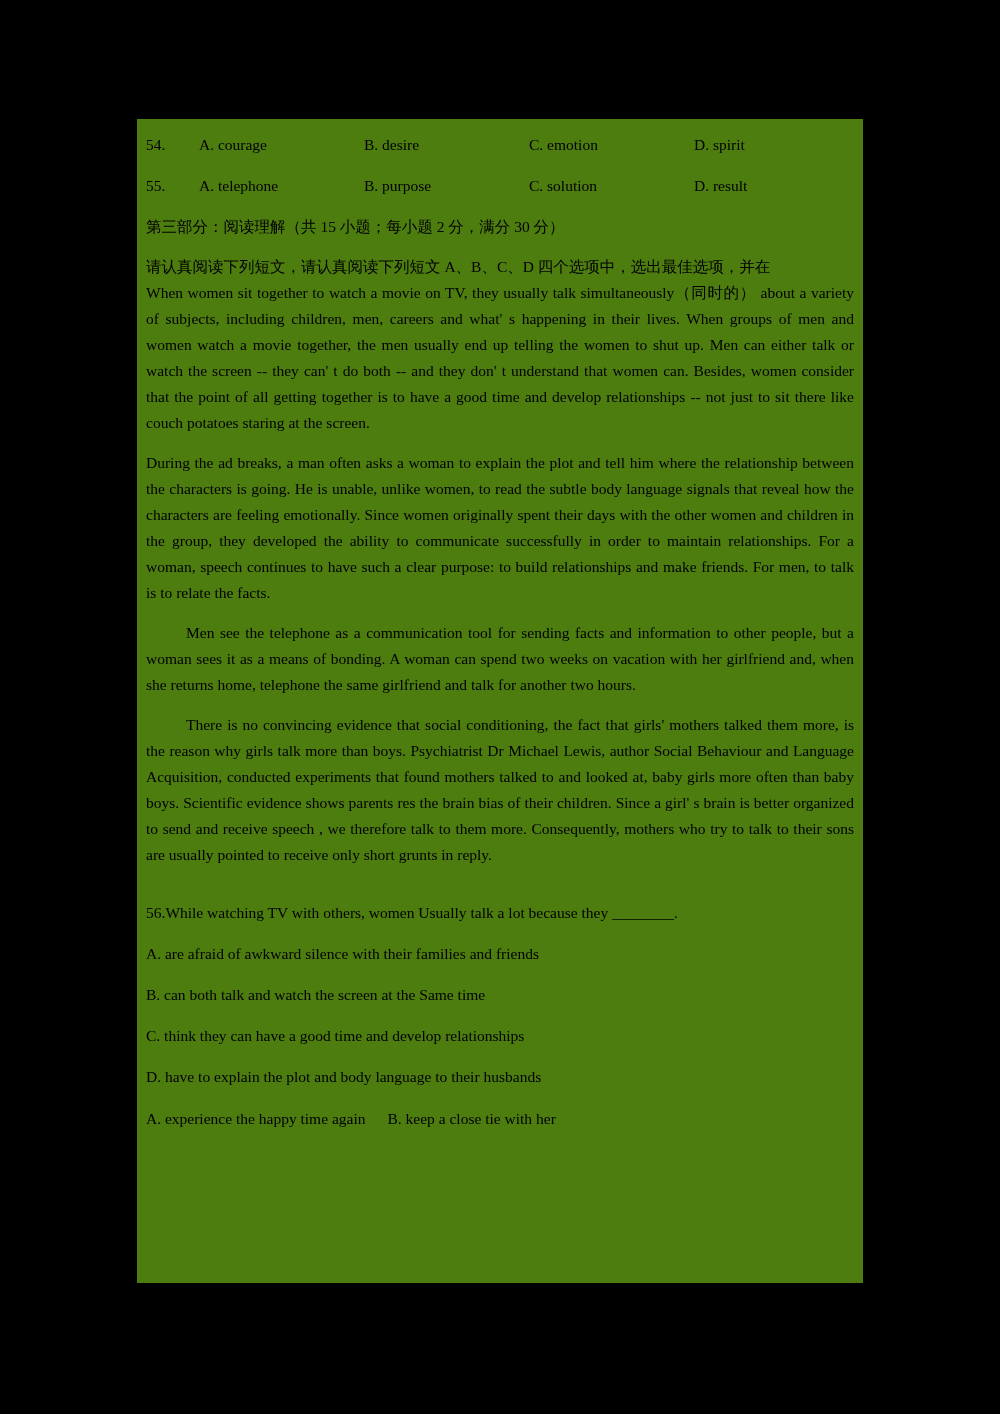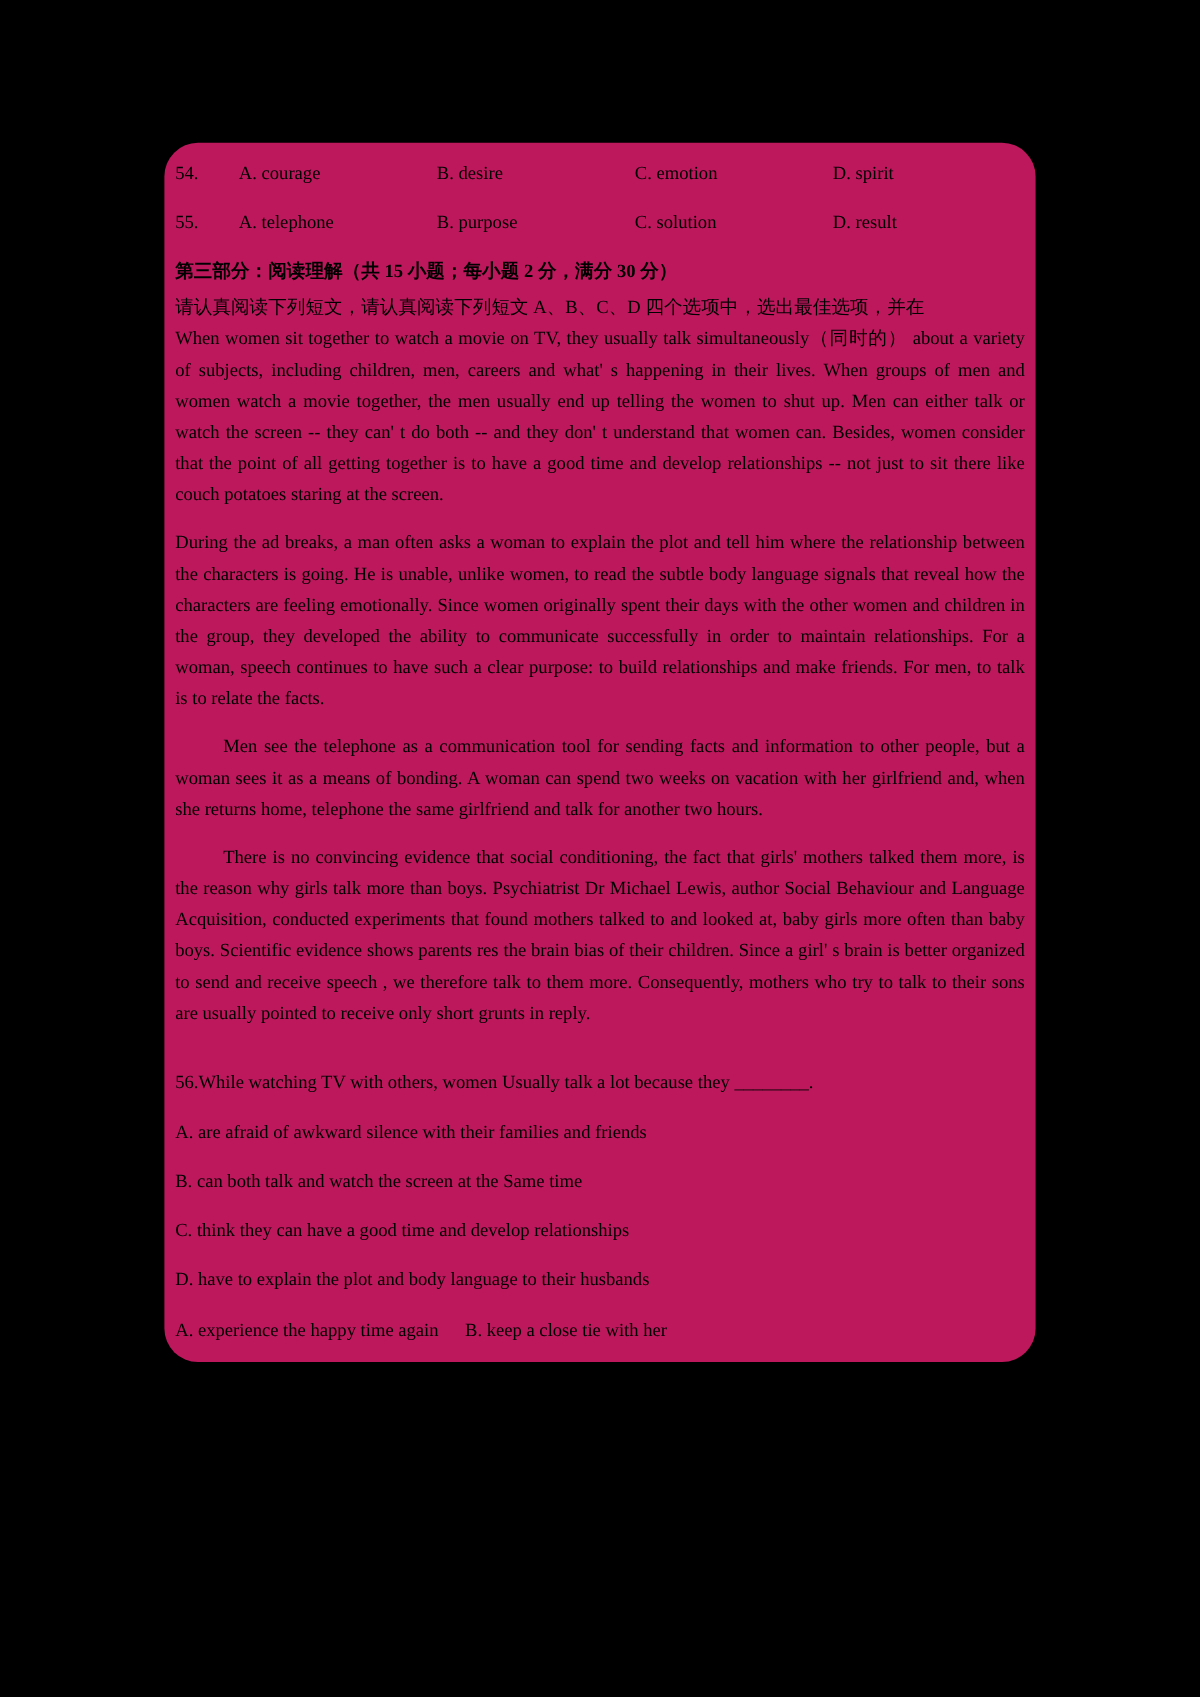--- a/index.html
+++ b/index.html
@@ -11,37 +11,35 @@
   body {
     height: 1414px;
     position: relative;
     overflow: hidden;
   }
   .page {
     position: absolute;
     left: 137px;
     top: 119px;
     width: 726px;
-    height: 1016px;
-    background: #be185d;
+    height: 1164px;
+    background: #4d7c0f;
     color: #000000;
     padding: 13px 9px 14px 9px;
     overflow: hidden;
     font-size: 15.5px;
     line-height: 26px;
-    border-radius: 28px;
   }
   .mc-row {
     display: grid;
     grid-template-columns: 53px 165px 165px 165px 1fr;
     margin-bottom: 15px;
   }
   .section-header {
-    margin-bottom: 4px;
-    font-weight: bold;
+    margin-bottom: 14px;
   }
   .inst-line1 { }
   .inst-line2 {
     display: flex;
     margin-bottom: 11px;
   }
   .inst-a {
     margin-left: 305px;
   }
   .para {

